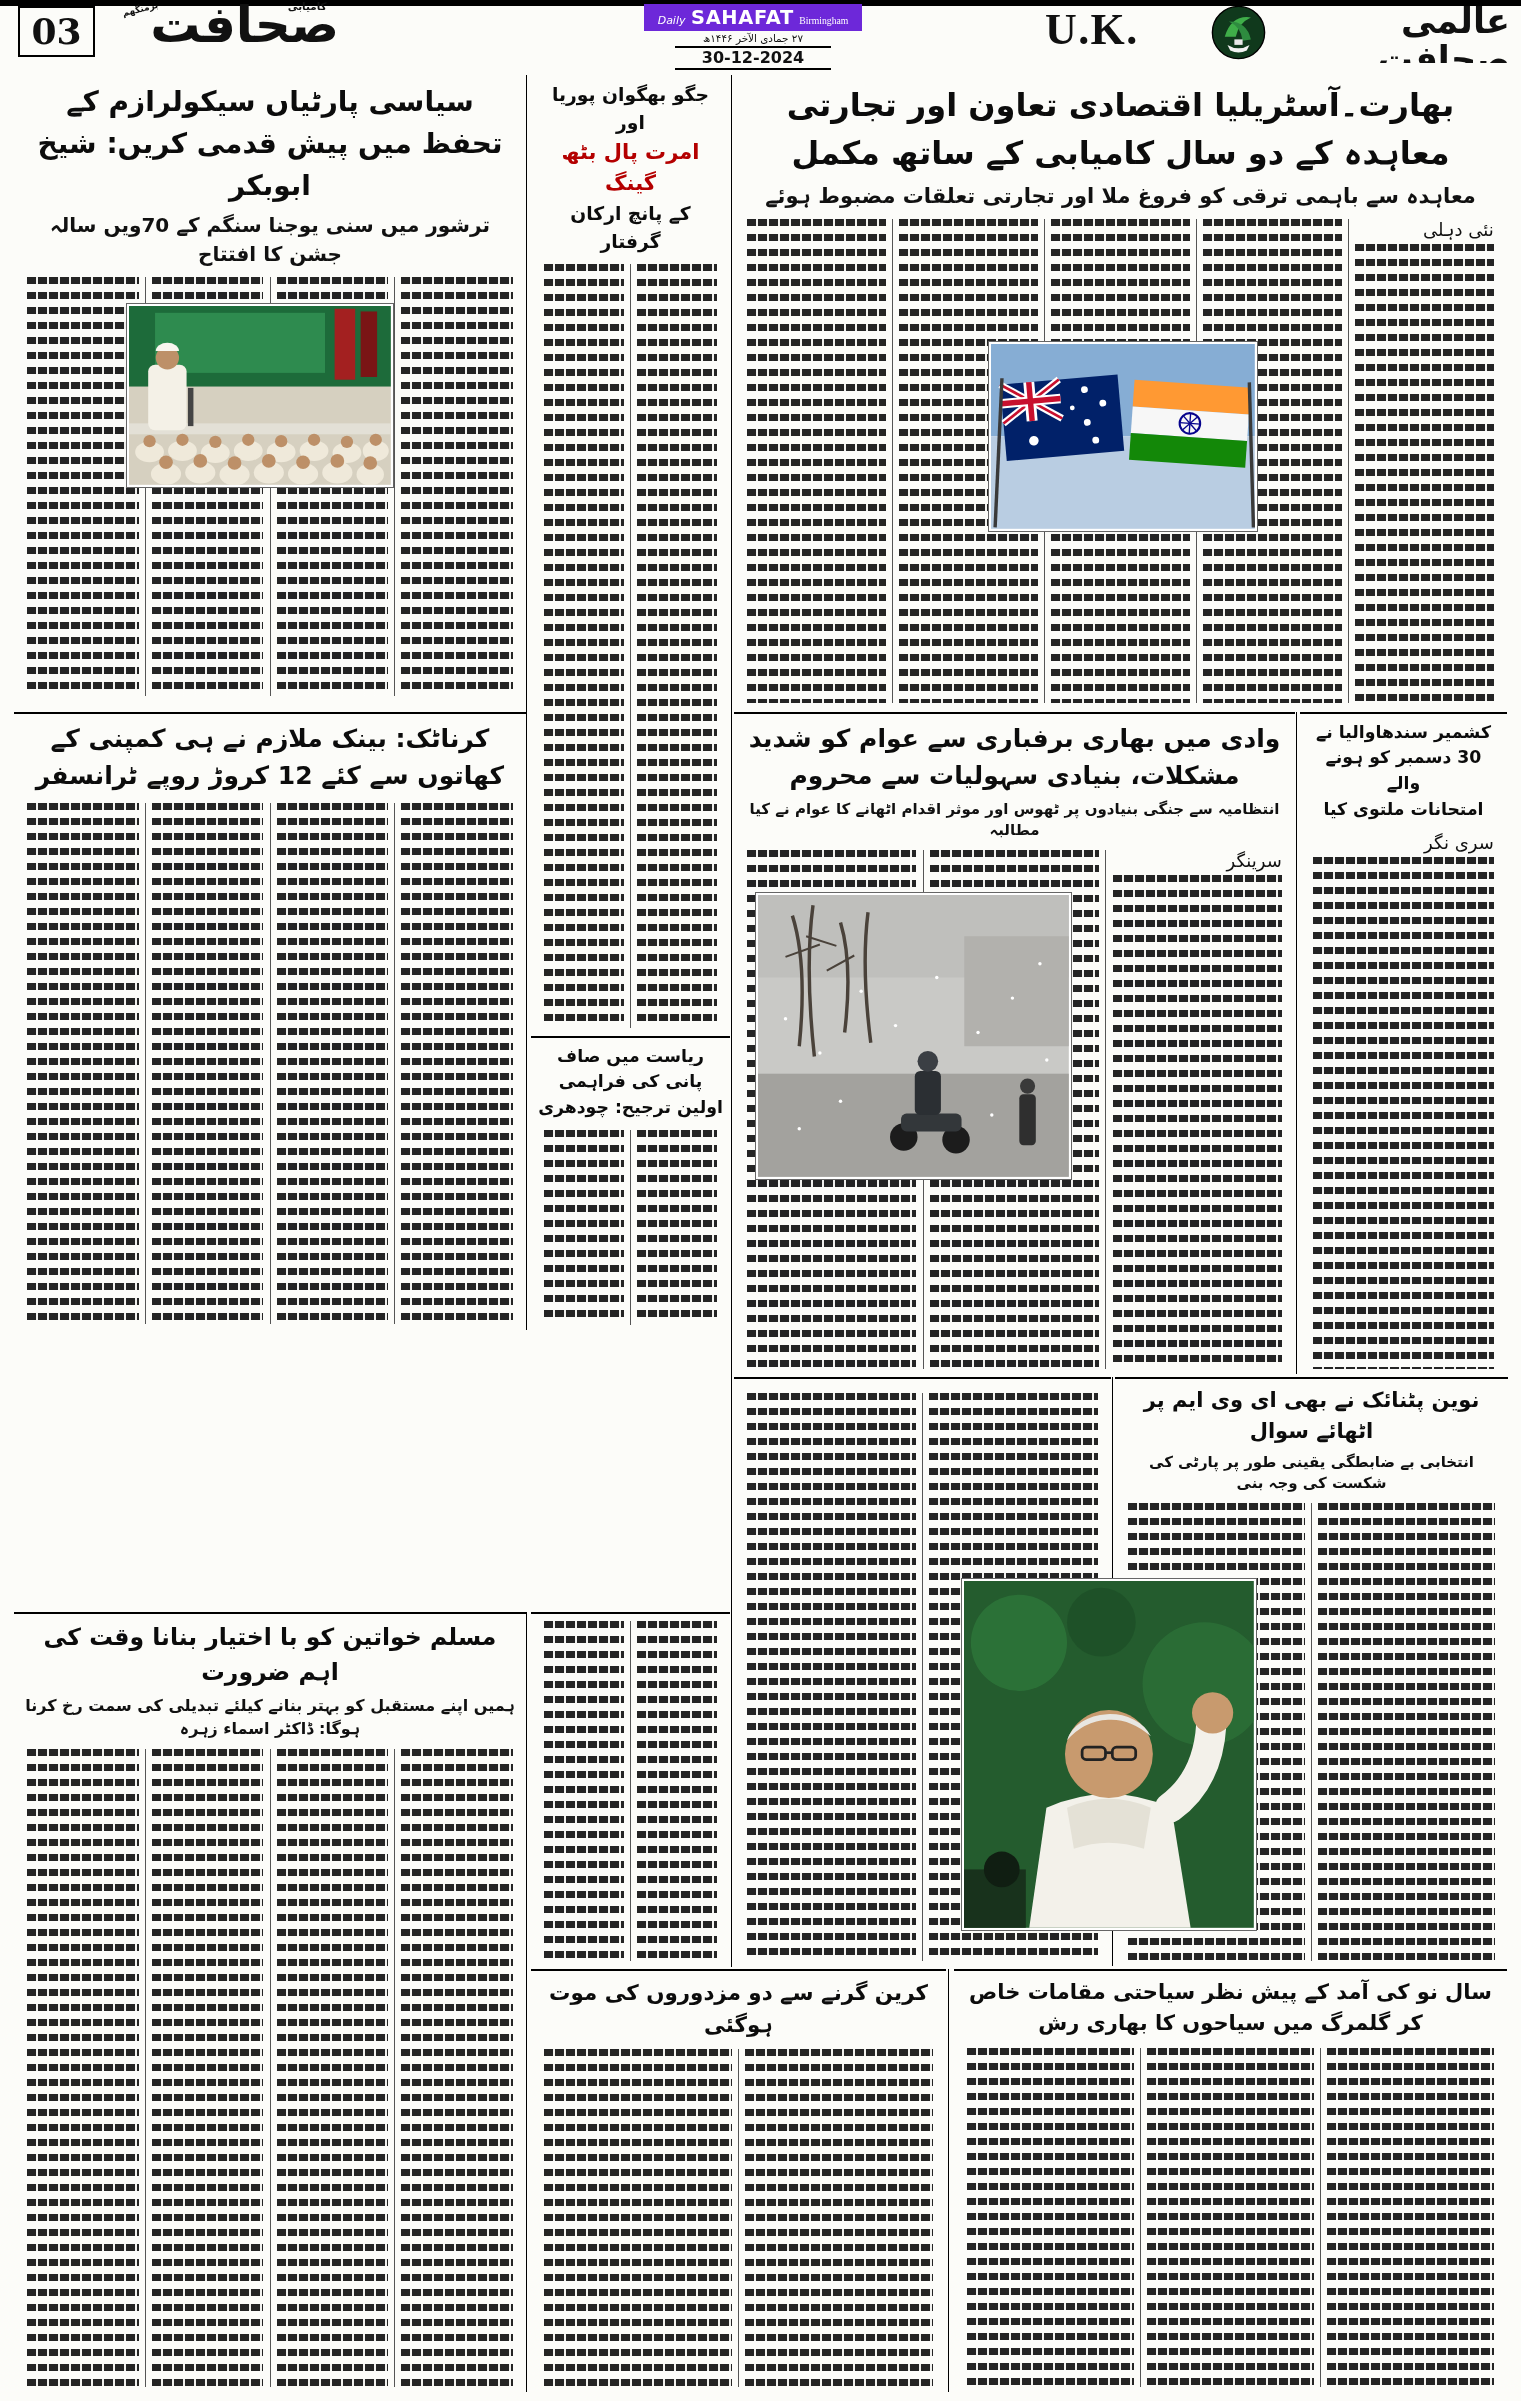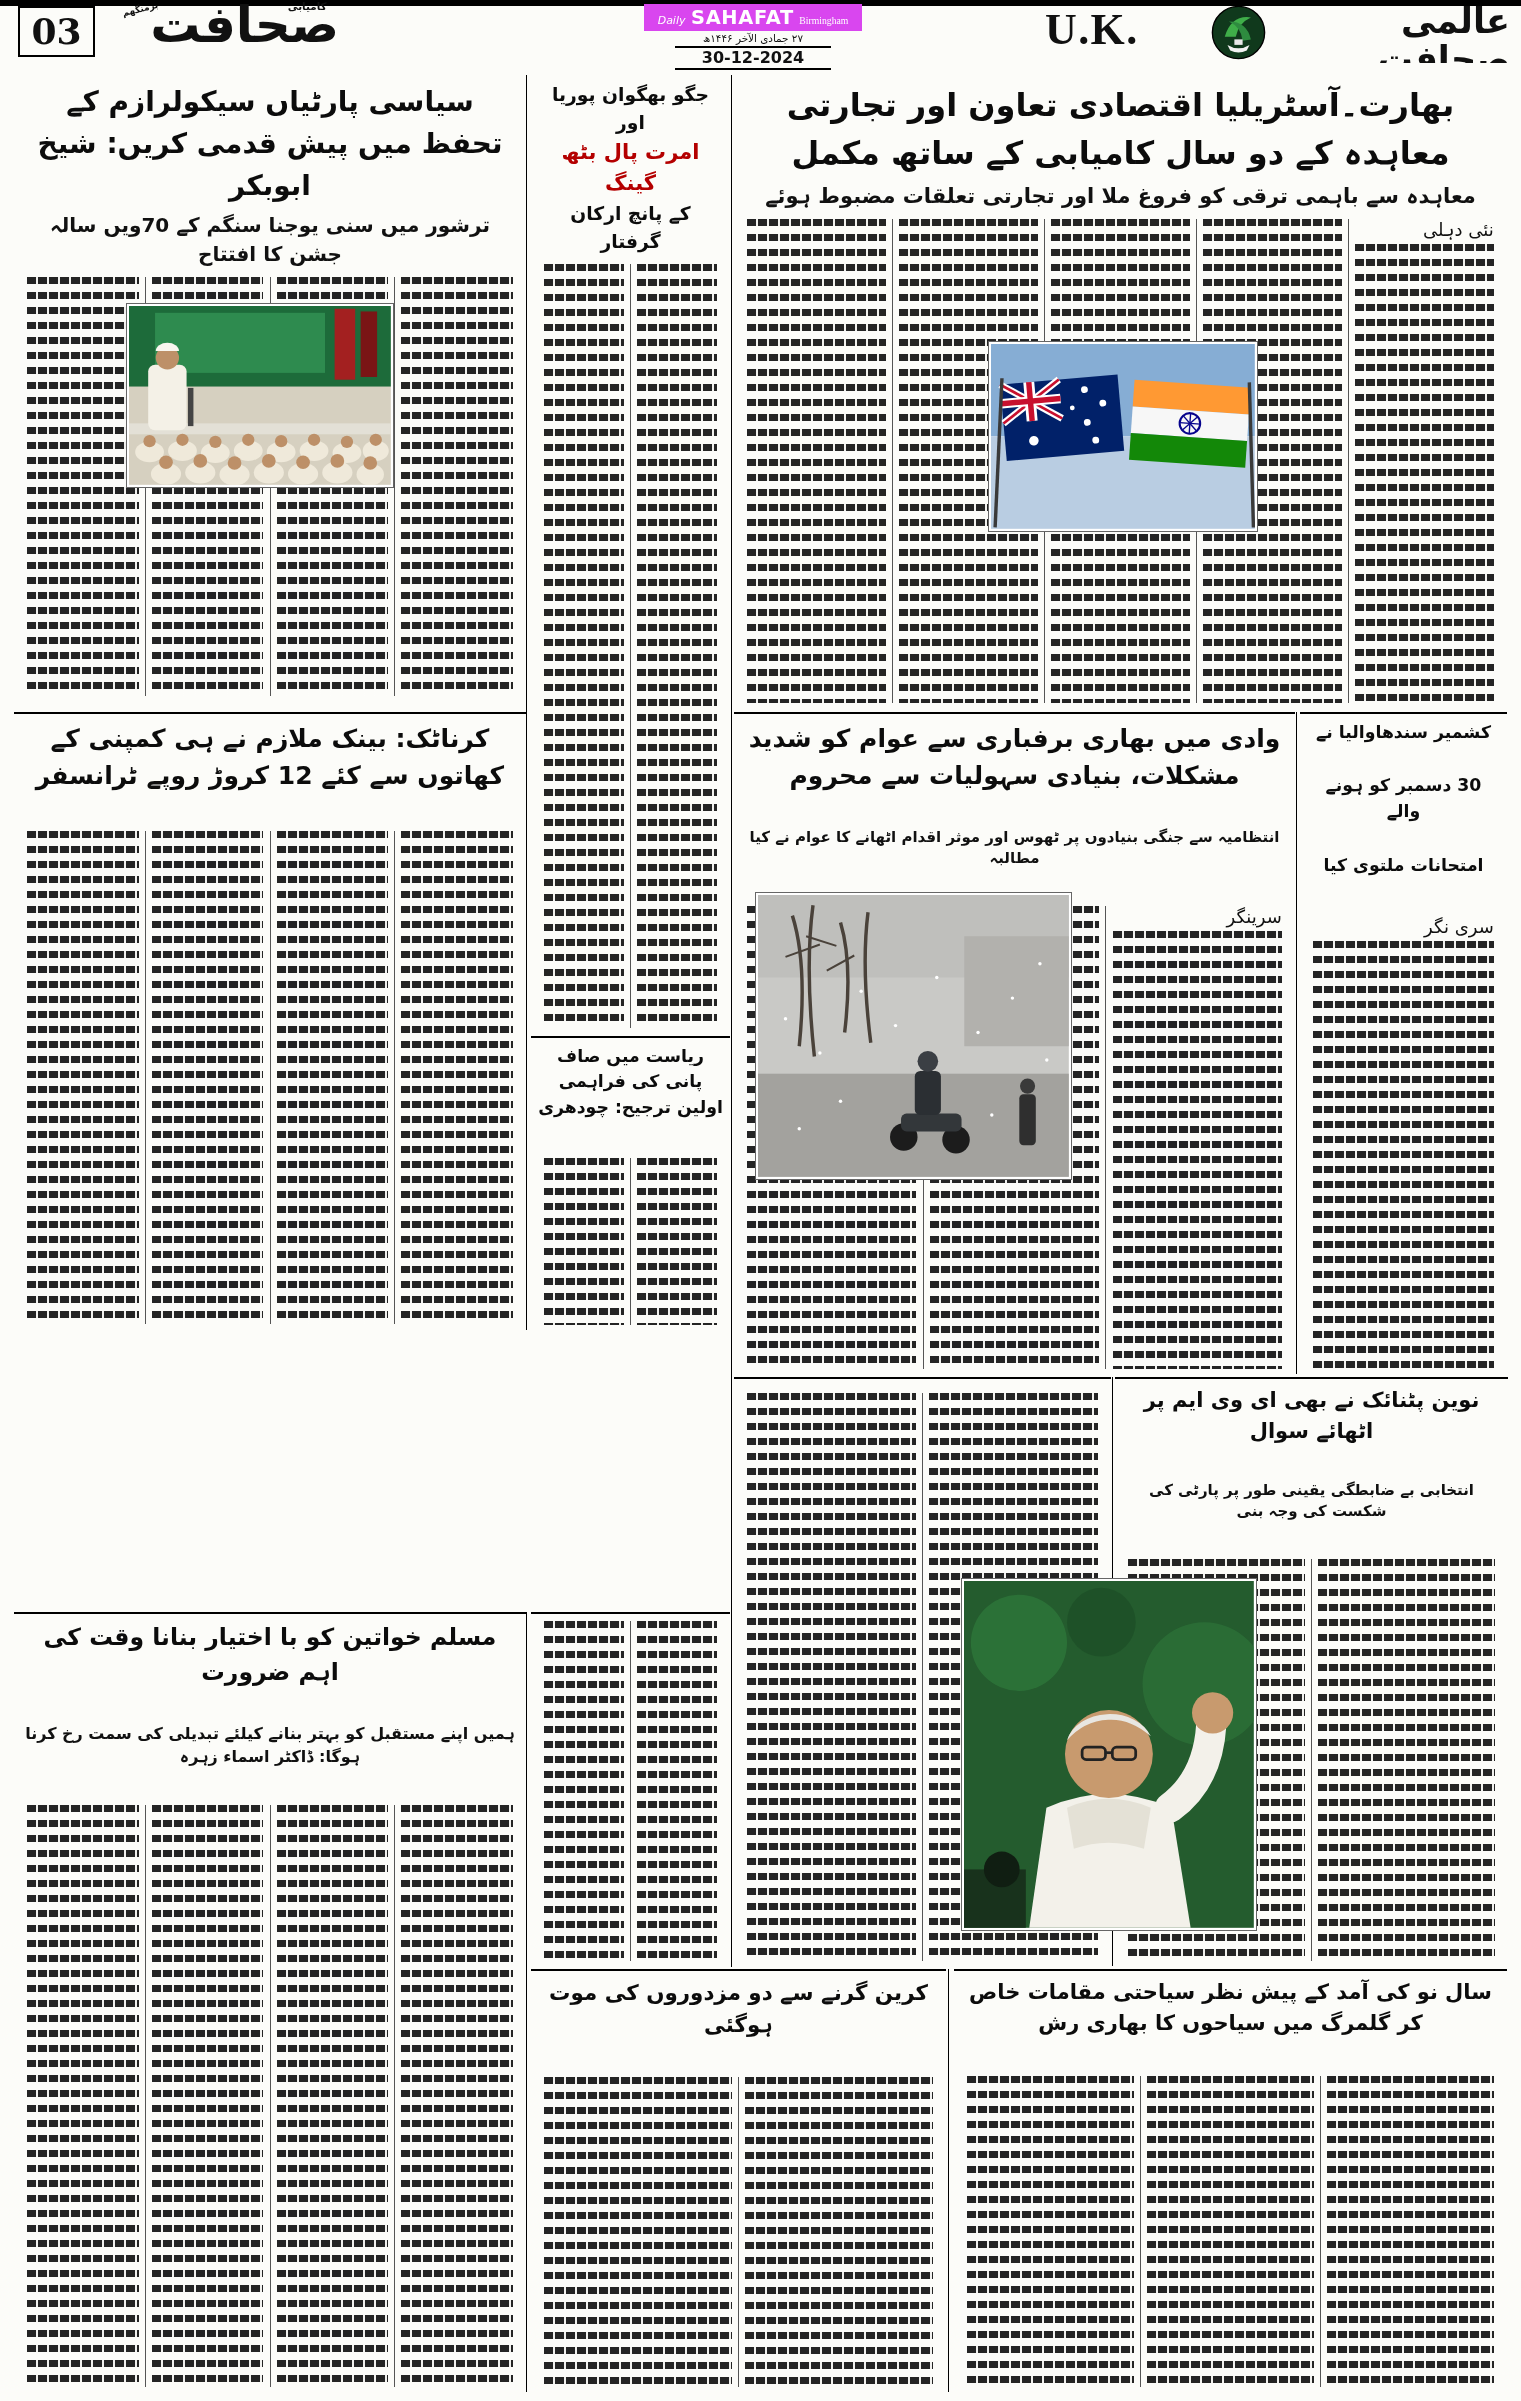--- a/index.html
+++ b/index.html
@@ -18,40 +18,40 @@
     position:absolute; left:18px; top:2.8px; width:77px; height:51px;
     border:2.8px solid #000; display:flex; align-items:center; justify-content:center;
     font-size:36px; font-weight:bold; font-family:"DejaVu Serif", serif;
   }
   .masthead-left { position:absolute; left:104px; top:-4.1px; width:235px; height:62px; }
   .masthead-left .big { font-size:50px; font-weight:bold; line-height:1.05; letter-spacing:-1.4px; }
   .masthead-left .tiny1 { position:absolute; top:1.4px; right:12.4px; font-size:10.4px; font-weight:bold; }
   .masthead-left .tiny2 { position:absolute; top:5.5px; left:18px; font-size:9px; font-weight:bold; transform:rotate(-14deg); }
   .center-mast { position:absolute; left:644px; top:0.7px; width:218px; direction:ltr; text-align:center; }
   .center-mast .blackbar {
-    background:#d946ef; color:#fff; display:flex; align-items:baseline; justify-content:center;
+    background:#6d28d9; color:#fff; display:flex; align-items:baseline; justify-content:center;
     gap:5.5px; padding:2.1px 4.1px;text-align:center;
   }
   .center-mast .blackbar .d { font-size:11px; font-style:italic; }
   .center-mast .blackbar .s { font-size:19.4px; font-weight:bold; letter-spacing:0.7px; }
   .center-mast .blackbar .b { font-size:9.7px;font-family:Liberation Serif, serif; }
   .center-mast .hijri { font-size:10.4px; padding:1.4px 0; direction:rtl; }
   .center-mast .datebox {
     width:72%; margin:0 auto; border-top:2.8px solid #000; border-bottom:2.8px solid #000;
     font-size:16px; font-weight:bold; padding:0.7px 0;
   }
   .uk { position:absolute; left:1045px; top:1.4px; font-family:"Liberation Serif", serif;
         font-size:44px; font-weight:bold; letter-spacing:1.4px; direction:ltr; }
   .logo { position:absolute; left:1211px; top:2.1px; width:55px; height:55px; }
   .masthead-right { position:absolute; left:1272px; top:-1.4px; width:238px; height:61px;
         display:flex; flex-direction:column; justify-content:space-between; align-items:flex-start; overflow:hidden; }
   .masthead-right .big { font-size:35px; font-weight:bold; line-height:1.1; }
   
   .article { position:absolute; display:flex; flex-direction:column; padding:5.5px 7px; overflow:hidden; }
-  .rt { border-top:2.1px solid #000;gap:28px; }
+  .rt { border-top:2.1px solid #000; }
   .hl { font-weight:bold; text-align:center; color:#0c0c0c; line-height:1.5; }
   .sub { font-weight:bold; text-align:center; line-height:1.45; margin-top:4.1px; }
   .red { color:#b40000; }
   .cols { flex:1; display:flex; margin-top:8.3px; min-height:0; }
   .col { flex:1; padding:0 6.2px; display:flex; flex-direction:column; min-width:0; }
   .col:not(:first-child) { border-right:0.7px solid #555; }
   .dateline { font-weight:normal; font-size:18px; margin-bottom:4.1px; }
   .sim {
     flex:1;
     background-image:

